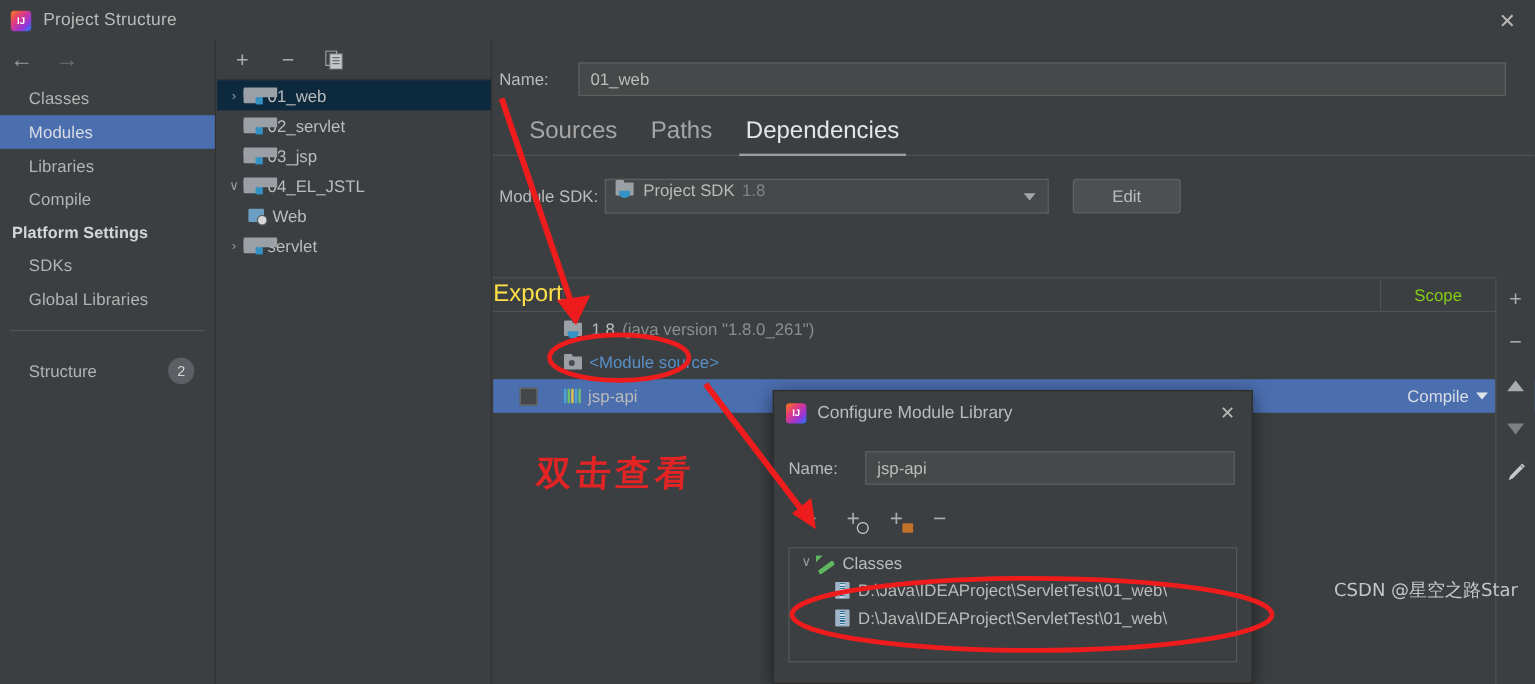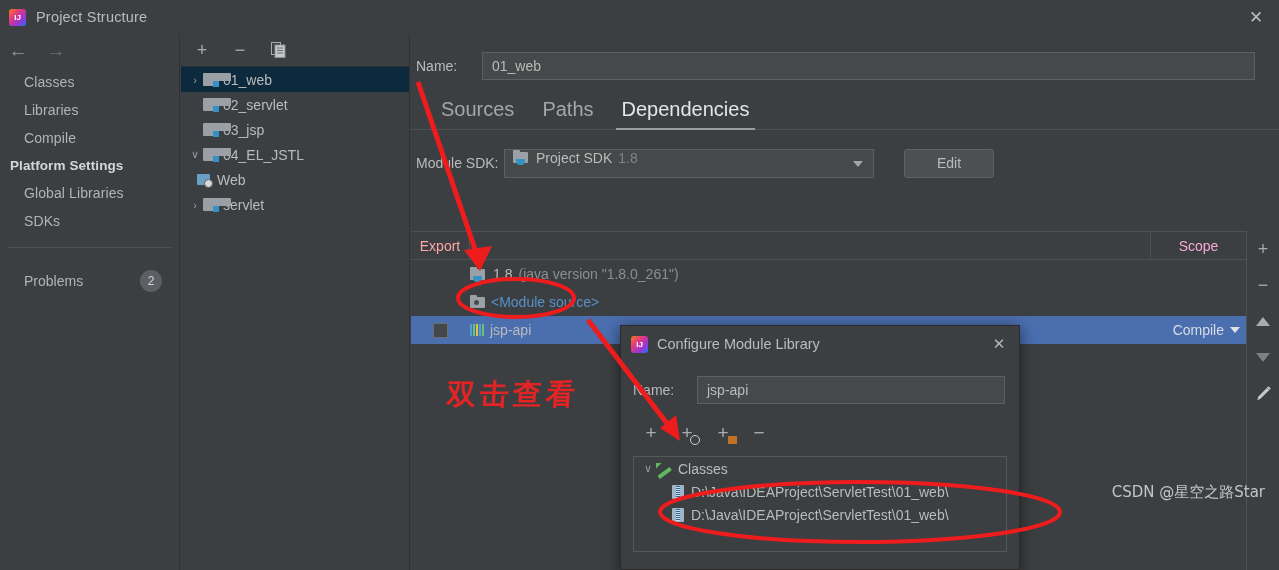--- a/index.html
+++ b/index.html
@@ -90,21 +90,21 @@
     background: #9aa0a6; border-radius: 1px; }
   .folder-icon .tab  { position: absolute; left: 0; top: 0px; width: 7px; height: 3px;
     background: #9aa0a6; border-radius: 1px 1px 0 0; }
   .folder-icon .dot  { position: absolute; right: 0px; bottom: 0px; width: 6px; height: 6px;
     background: #3592c4; }
   .web-icon { width: 16px; height: 14px; position: relative; flex: 0 0 16px; margin-right: 4px; }
   .web-icon .body { position: absolute; left: 0; top: 1px; width: 13px; height: 11px;
     background: #6c9fc4; border-radius: 1px; }
   .web-icon .globe { position: absolute; right: 0; bottom: -1px; width: 9px; height: 9px;
     border-radius: 50%; background: #d8d8d8; border: 1.5px solid #5a5d60; }
-  .indent-1 { padding-left: 16px; }
+  .indent-1 { padding-left: 26px; }
 
   
   .content { position: absolute; left: 411px; top: 34px; width: 868px; height: 536px; background: #3c3f41; }
 
   .name-row { display: flex; align-items: center; height: 30px; margin: 17px 0 0 0; padding-left: 5px; }
   .name-label { color: #bbbbbb; font-size: 14px; width: 66px; }
   .txtfield {
     height: 28px; background: #45494a; border: 1px solid #5e6060;
     color: #bbbbbb; font-size: 14px; display: flex; align-items: center; padding-left: 9px;
   }
@@ -127,32 +127,32 @@
   }
   .sdk-folder { width: 16px; height: 14px; position: relative; margin-right: 7px; flex: 0 0 16px; }
   .sdk-folder .body { position: absolute; left: 0; top: 2px; width: 15px; height: 11px; background: #9aa0a6; border-radius: 1px; }
   .sdk-folder .tab2 { position: absolute; left: 0; top: 0; width: 7px; height: 3px; background: #9aa0a6; border-radius: 1px 1px 0 0; }
   .sdk-folder .cup { position: absolute; left: 3px; bottom: -1px; width: 9px; height: 6px;
     background: #3592c4; border-radius: 0 0 4px 4px; }
   .sdk-ver { color: #7f8286; margin-left: 6px; }
   .combo-arrow { position: absolute; right: 10px; top: 11px; width: 0; height: 0;
     border-left: 5px solid transparent; border-right: 5px solid transparent; border-top: 6px solid #a3a6a9; }
   .edit-btn {
-    margin-left: 30px; width: 90px; height: 29px; background: #4c5052; border: 1px solid #5e6264;
+    margin-left: 20px; width: 90px; height: 29px; background: #4c5052; border: 1px solid #5e6264;
     border-radius: 3px; color: #bbbbbb; font-size: 14px; display: flex; align-items: center; justify-content: center;
   }
 
   
   .dep-table { position: absolute; left: 0; top: 197px; width: 868px; height: 140px; }
   .dep-header { display: flex; height: 29px; background: #3c3f41; border-bottom: 1px solid #4e5254;
     border-top: 1px solid #4e5254; }
-  .th-export { width: 59px; color: #fca5a5; font-size: 14px; display: flex; align-items: center;
+  .th-export { width: 59px; color: #fde047; font-size: 20px; display: flex; align-items: center;
     justify-content: center; border-right: 1px solid #4e5254; }
   .th-mid { flex: 1; border-right: 1px solid #4e5254; }
-  .th-scope { width: 95px; color: #f9a8d4; font-size: 14px; display: flex; align-items: center;
+  .th-scope { width: 95px; color: #84cc16; font-size: 14px; display: flex; align-items: center;
     justify-content: center; }
   .th-pad { width: 33px; }
 
   .dep-row { display: flex; align-items: center; height: 28px; }
   .dep-row.selected { background: #4b6eaf; }
   .dep-cb { width: 59px; display: flex; align-items: center; justify-content: center; }
   .cb-box { width: 15px; height: 15px; background: #43474a; border: 1px solid #6b6f72; }
   .dep-main { flex: 1; display: flex; align-items: center; color: #bbbbbb; font-size: 14px; }
   .dep-scope { width: 95px; color: #d8dde5; font-size: 14px; display: flex; align-items: center;
     justify-content: flex-end; padding-right: 4px; }
@@ -176,21 +176,21 @@
     background: #3c3f41; border-left: 1px solid #4e5254; }
   .ds-btn { height: 36px; display: flex; align-items: center; justify-content: center;
     color: #a9acaf; font-size: 18px; }
   .tri-up { width: 0; height: 0; border-left: 7px solid transparent; border-right: 7px solid transparent;
     border-bottom: 9px solid #a9acaf; }
   .tri-dn { width: 0; height: 0; border-left: 7px solid transparent; border-right: 7px solid transparent;
     border-top: 9px solid #7e8184; }
 
   
   .dialog {
-    position: absolute; left: 620px; top: 325px; width: 400px; height: 245px;
+    position: absolute; left: 644px; top: 325px; width: 400px; height: 245px;
     background: #3c3f41; border: 1px solid #2b2b2b; box-shadow: 0 3px 14px rgba(0,0,0,.55);
   }
   .dlg-title { height: 36px; display: flex; align-items: center; position: relative; }
   .dlg-logo { width: 17px; height: 17px; margin-left: 10px; border-radius: 3px;
     background: linear-gradient(135deg,#f97a12 0%,#e33a7d 35%,#9a34d6 70%,#1a7af5 100%); position: relative; }
   .dlg-logo::after { content: "IJ"; position: absolute; inset: 0; color: #fff; font-size: 8px;
     font-weight: bold; line-height: 17px; text-align: center; }
   .dlg-title-text { margin-left: 9px; color: #bbbbbb; font-size: 14.5px; }
   .dlg-close { position: absolute; right: 8px; top: 7px; width: 24px; height: 22px;
     display: flex; align-items: center; justify-content: center; color: #b8b8b8; font-size: 15px; }
@@ -251,39 +251,42 @@
 
   <div class="sidebar">
     <div class="nav-arrows">
       <div class="nav-arrow">←</div>
       <div class="nav-arrow disabled">→</div>
     </div>
 
     <div class="side-item">
         <span>Classes</span>
       </div>
+    <div class="side-item selected">
+        <span>Modules</span>
+      </div>
     <div class="side-item">
         <span>Libraries</span>
       </div>
     <div class="side-item">
         <span>Compile</span>
       </div>
 
     <div class="side-group">Platform Settings</div>
     <div class="side-item">
+        <span>SDKs</span>
+      </div>
+    <div class="side-item">
         <span>Global Libraries</span>
       </div>
-    <div class="side-item">
-        <span>SDKs</span>
-      </div>
 
     <div class="side-sep"></div>
 
     <div class="side-problems">
-      <span>Problems</span>
+      <span>Structure</span>
       <span class="badge">2</span>
     </div>
   </div>
 
   <div class="treepanel">
     <div class="tree-toolbar">
       <div class="tb-btn">+</div>
       <div class="tb-btn">−</div>
       <div class="tb-btn">
         <svg width="15" height="16" viewBox="0 0 15 16">

